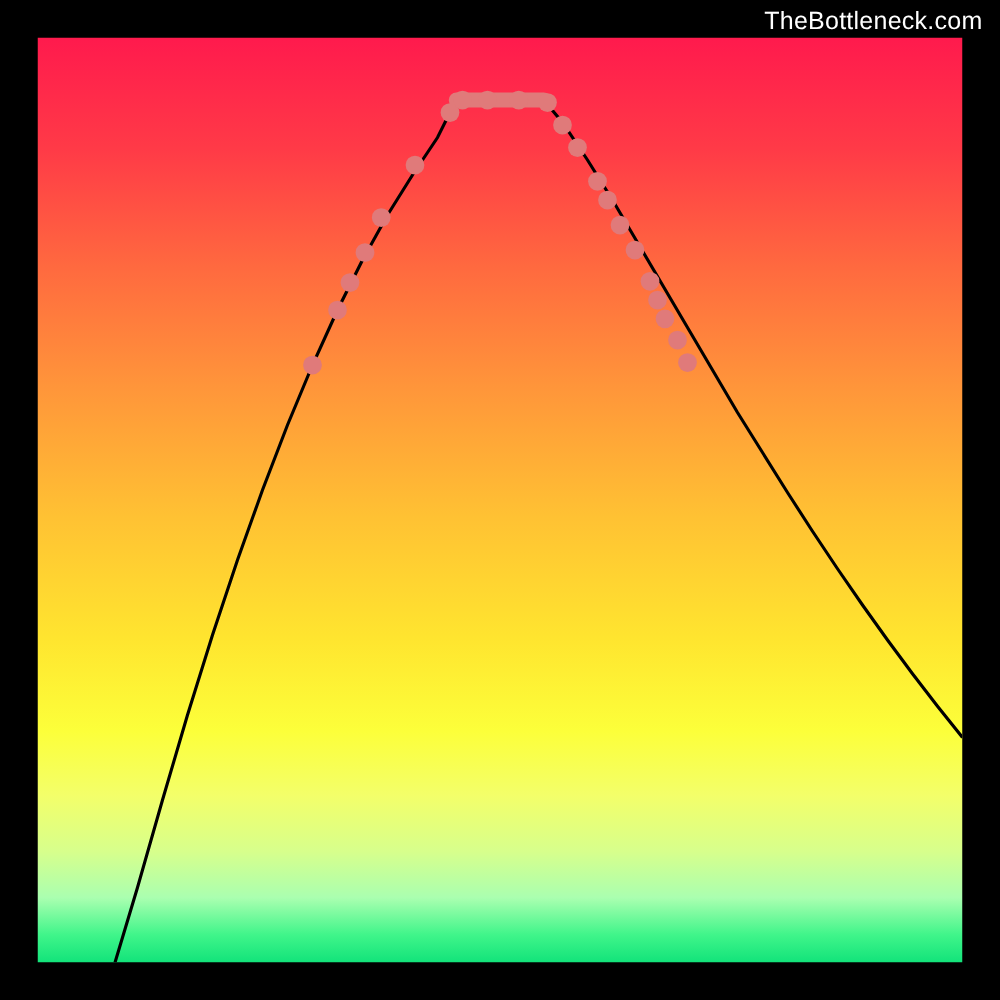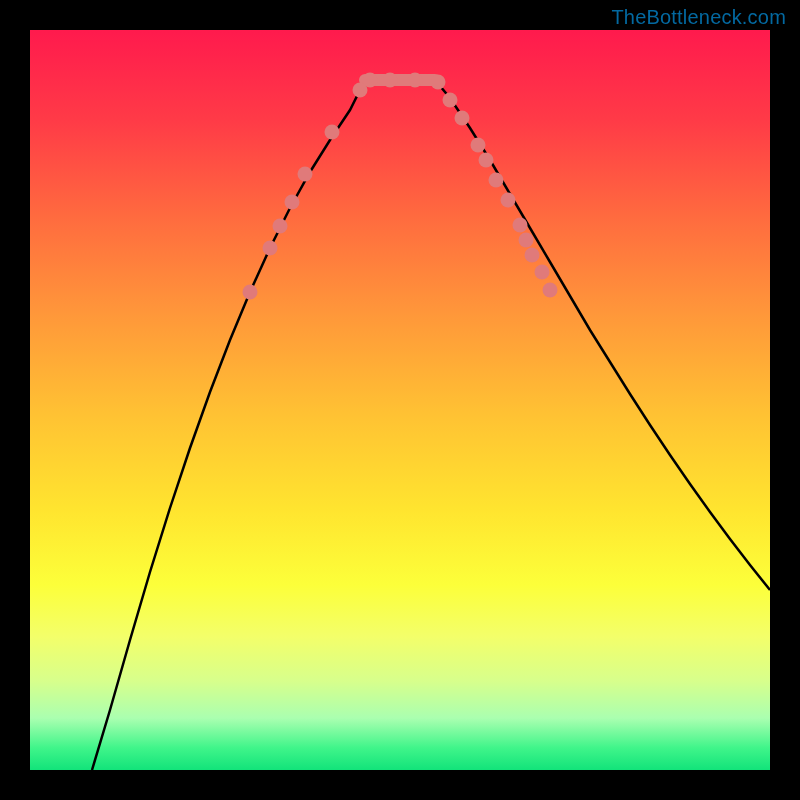--- a/index.html
+++ b/index.html
@@ -39,21 +39,21 @@
     );
   }
   svg.curve {
     position: absolute;
     inset: 0;
   }
   .watermark {
     position: absolute;
     top: 6px;
     right: 14px;
-    color: #0369a1;
+    color: #ffffff;
     font-size: 20px;
     font-weight: 500;
     letter-spacing: 0.2px;
   }
 </style>
 </head>
 <body>
 
 <div class="watermark">TheBottleneck.com</div>
 

